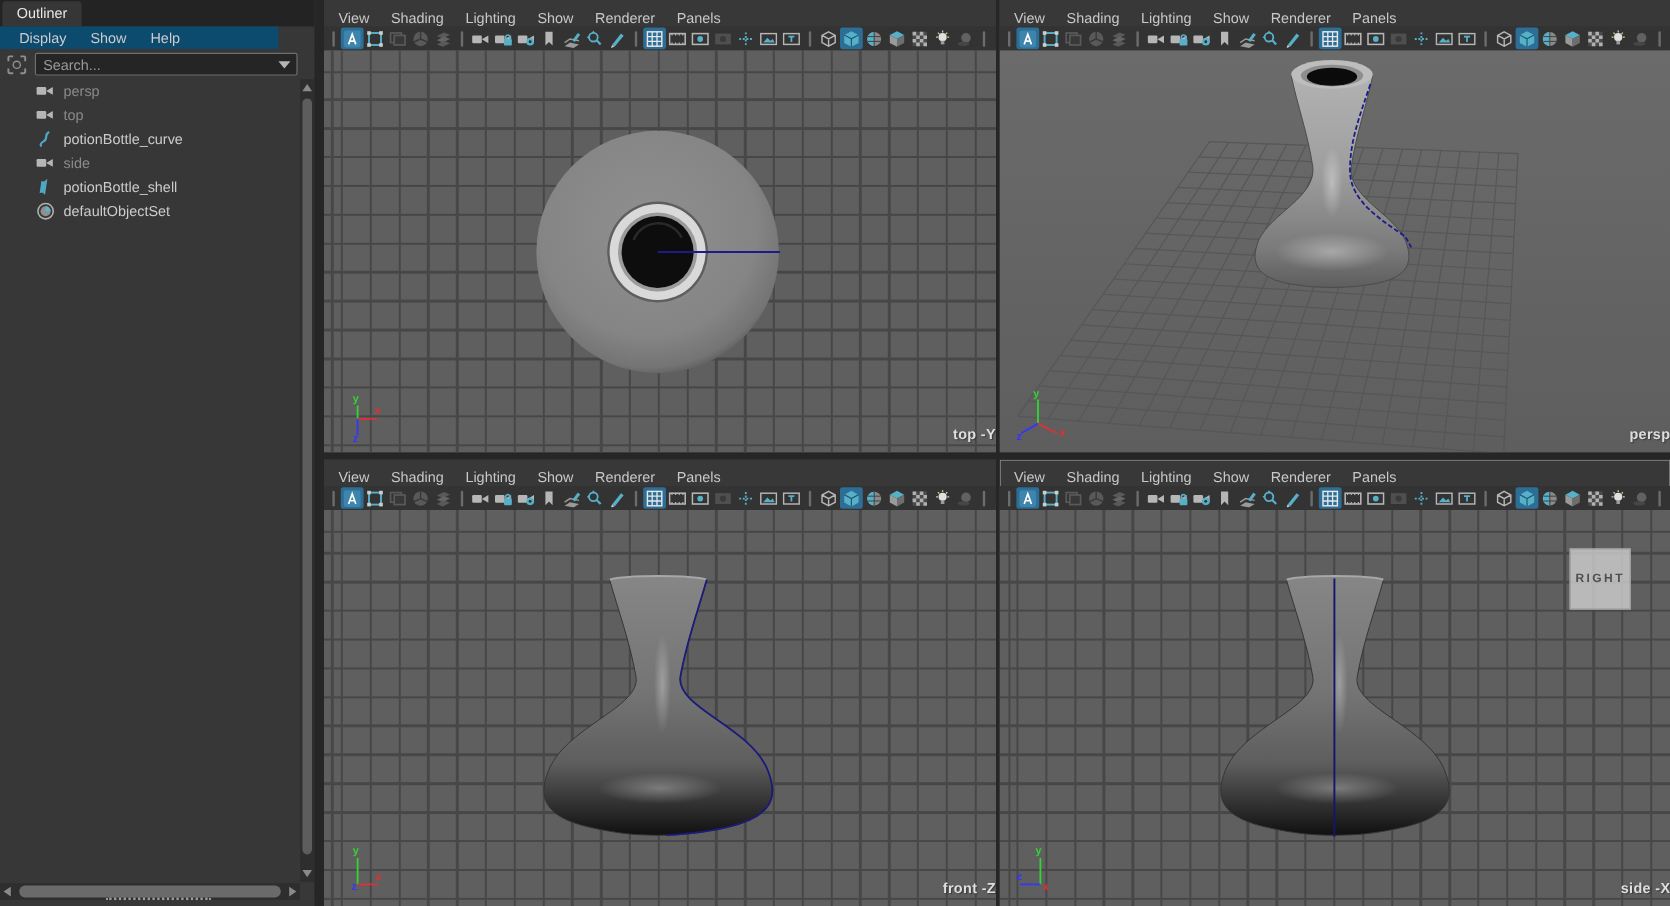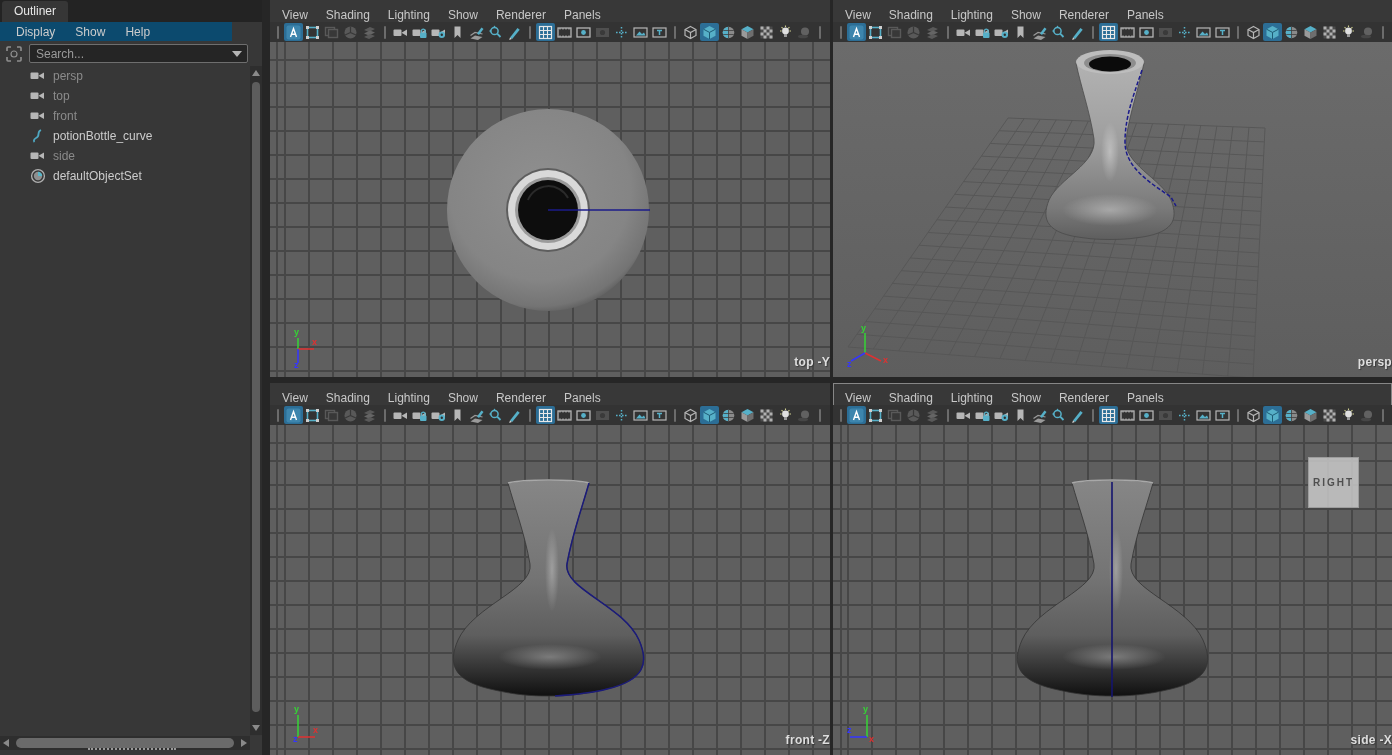--- a/index.html
+++ b/index.html
@@ -109,39 +109,38 @@
             </svg></span>
           <span class="olabel">persp</span>
         </div>
         <div class="ol-row muted">
           <span class="oicon"><svg viewBox="0 0 16 16" width="16" height="16">
               <rect x="0.5" y="4.5" width="8" height="6.5" rx="1" fill="#b6b6b6"></rect>
               <path d="M8.5 7.8 L14 4.5 V11 Z" fill="#b6b6b6"></path>
             </svg></span>
           <span class="olabel">top</span>
         </div>
-        <div class="ol-row muted">
-          <span class="oicon"><svg viewBox="0 0 16 16" width="16" height="16">
-              <rect x="0.5" y="4.5" width="8" height="6.5" rx="1" fill="#b6b6b6"></rect>
-              <path d="M8.5 7.8 L14 4.5 V11 Z" fill="#b6b6b6"></path>
-            </svg></span>
-          <span class="olabel">front</span>
-        </div>
         <div class="ol-row">
           <span class="oicon"><svg viewBox="0 0 16 16" width="16" height="16">
               <path d="M11 2 C6 4 11 8 6 10 C3 11.5 4 13.5 4.5 14" stroke="#4fa8c2" fill="none" stroke-width="1.8"></path>
             </svg></span>
           <span class="olabel">potionBottle_curve</span>
         </div>
         <div class="ol-row muted">
           <span class="oicon"><svg viewBox="0 0 16 16" width="16" height="16">
               <rect x="0.5" y="4.5" width="8" height="6.5" rx="1" fill="#b6b6b6"></rect>
               <path d="M8.5 7.8 L14 4.5 V11 Z" fill="#b6b6b6"></path>
             </svg></span>
           <span class="olabel">side</span>
+        </div>
+        <div class="ol-row">
+          <span class="oicon"><svg viewBox="0 0 16 16" width="16" height="16">
+              <path d="M9.5 1 C7 3.5 6.5 3.5 4.5 2.8 L3 13 C5.5 12.4 6 12.6 7.5 14.5 Z" fill="#4fa8c2"></path>
+            </svg></span>
+          <span class="olabel">potionBottle_shell</span>
         </div>
         <div class="ol-row">
           <span class="oicon"><svg viewBox="0 0 16 16" width="16" height="16">
               <circle cx="8" cy="8" r="6.4" fill="none" stroke="#b0b0b0" stroke-width="1.3"></circle>
               <circle cx="8" cy="8" r="4.2" fill="#8f8f8f"></circle>
               <path d="M8 3.8 A4.2 4.2 0 0 1 12.2 8 L8 8 Z" fill="#58b6c8"></path>
             </svg></span>
           <span class="olabel">defaultObjectSet</span>
         </div>
       </div>

